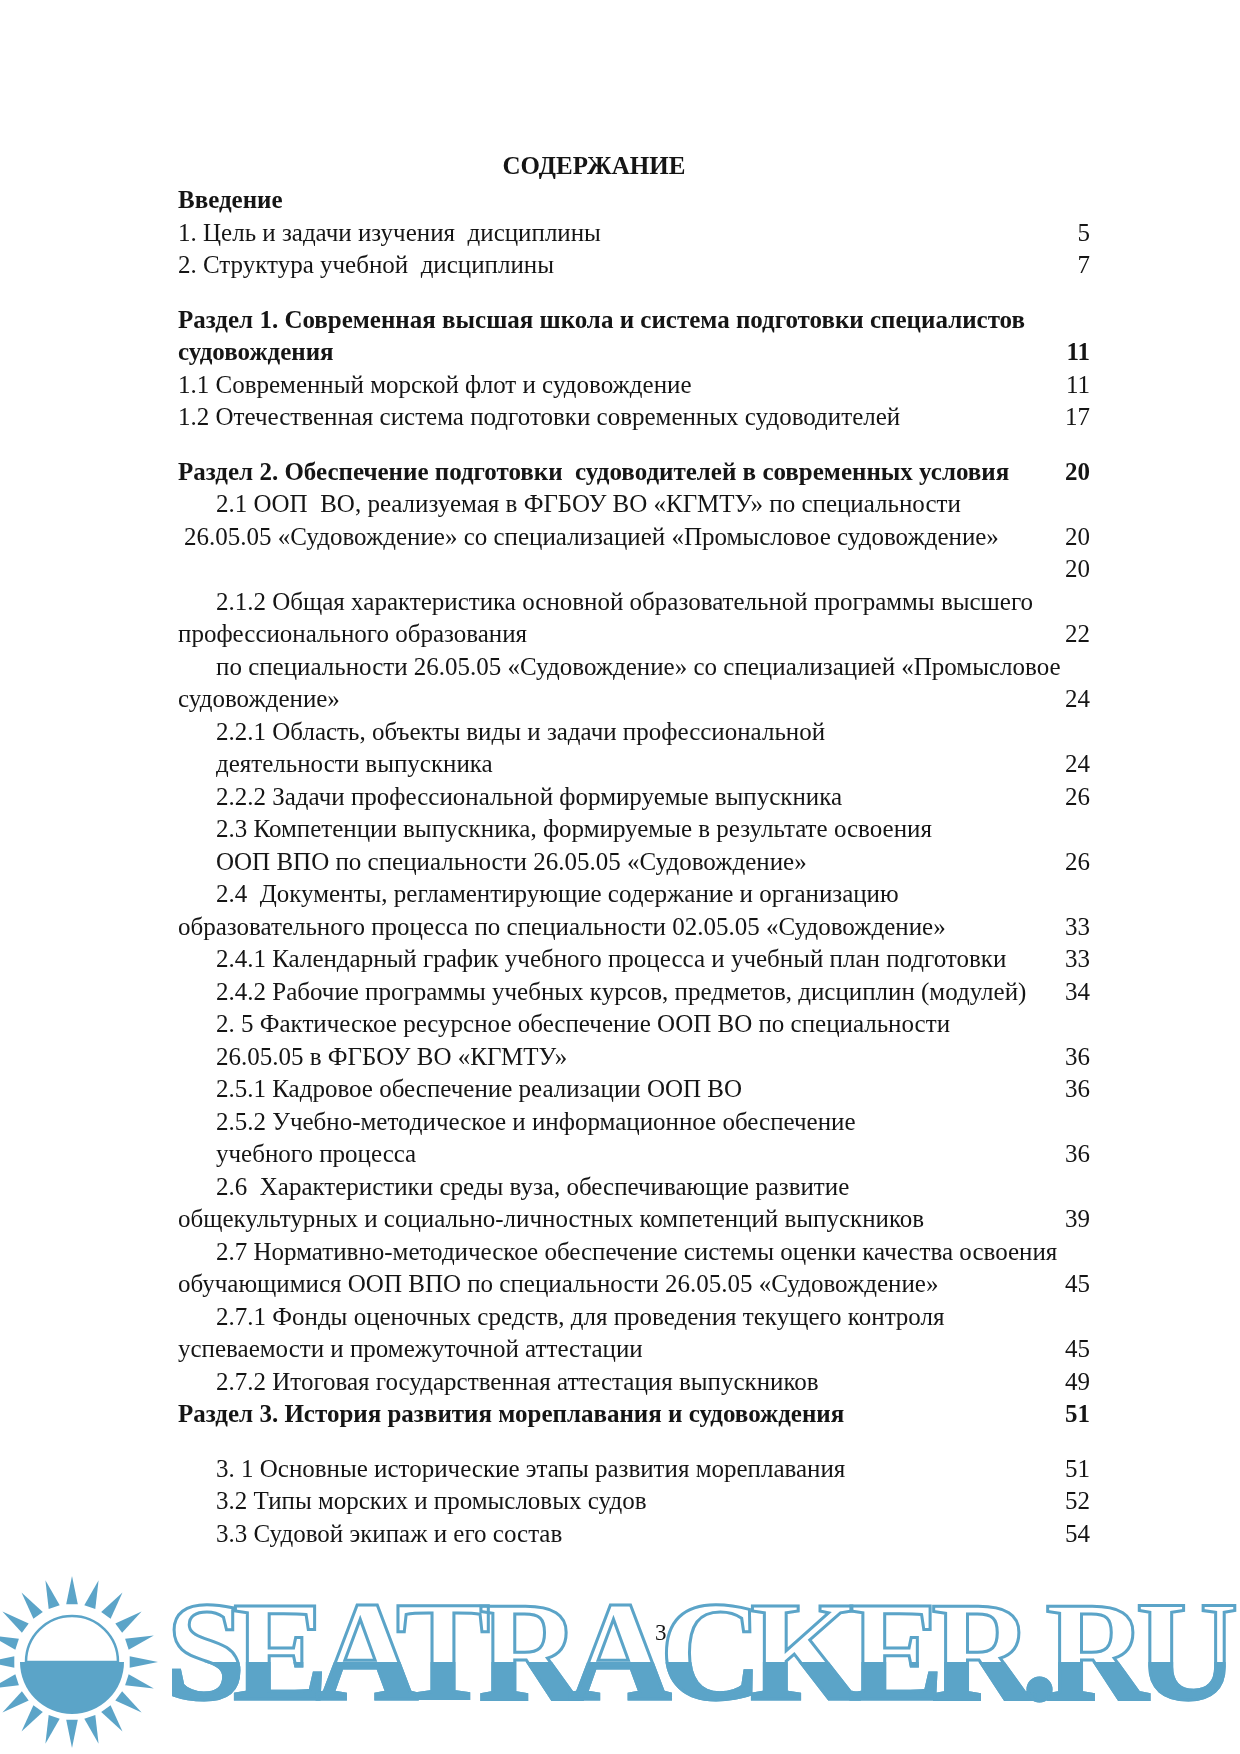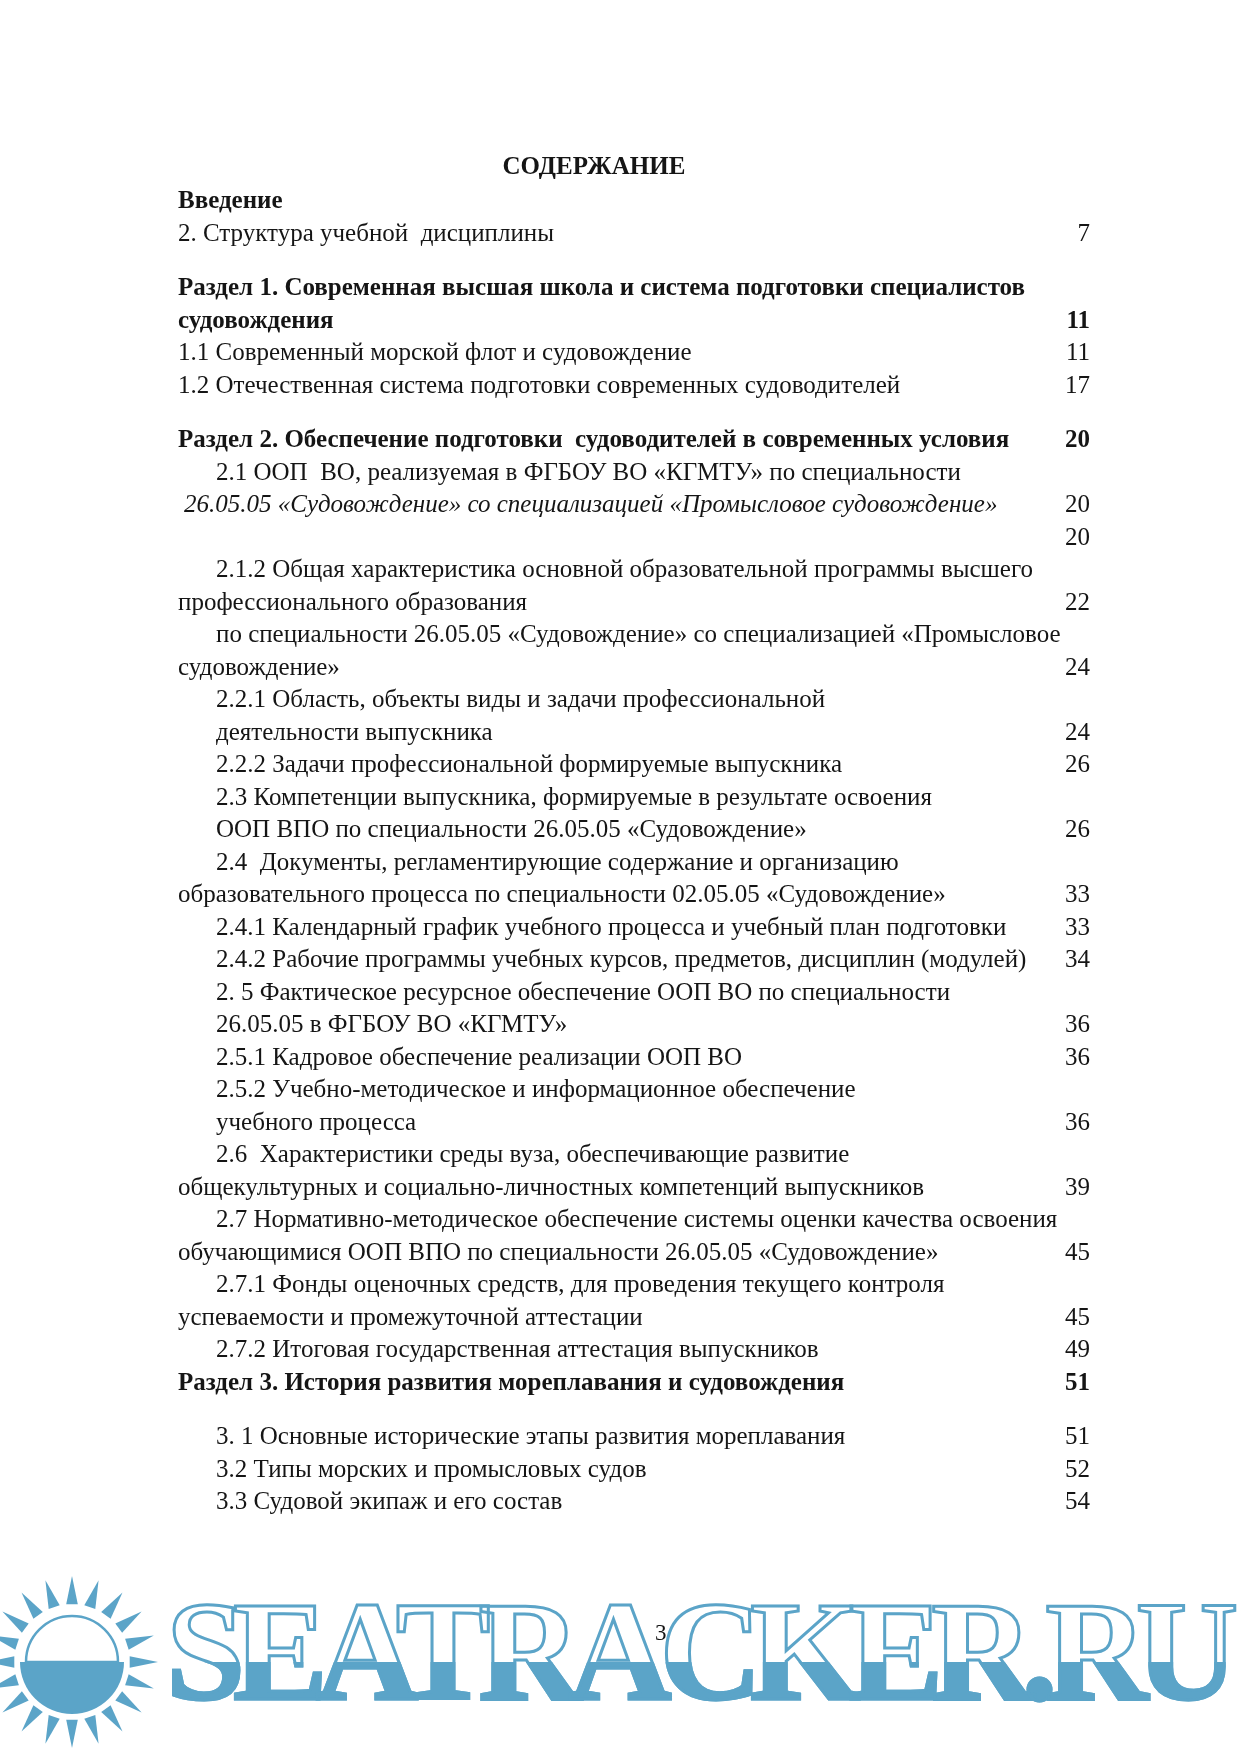--- a/index.html
+++ b/index.html
@@ -30,21 +30,21 @@
     display:flex;
     align-items:baseline;
     height:32.5px;
     line-height:32.5px;
     white-space:nowrap;
   }
   .row .t{white-space:pre;text-align:right;}
   .row .pg{margin-left:auto;padding-left:10px;}
   .row.bold{font-weight:bold;}
   .row.ind1 .t{padding-left:38px;}
-  .row.ind2 .t{padding-left:6px;font-style:italic;}
+  .row.ind2 .t{padding-left:6px;}
   .spacer{height:20px;}
   .spacer.sm{height:22px;}
   .footer-num{
     position:absolute;
     left:655px;top:1620px;
     font-size:23px;
     z-index:5;
   }
   .wm-text{
     position:absolute;
@@ -73,20 +73,24 @@
 <body>
 
 <div class="page">
 
   <div class="toc">
     <div class="title">СОДЕРЖАНИЕ</div>
     <div>
         <div class="row bold">
           <span class="t">Введение</span>
           <span class="pg"></span>
+        </div>
+        <div class="row">
+          <span class="t">1. Цель и задачи изучения  дисциплины</span>
+          <span class="pg">5</span>
         </div>
         <div class="row">
           <span class="t">2. Структура учебной  дисциплины</span>
           <span class="pg">7</span>
         </div>
         <div class="spacer sm"></div>
         <div class="row bold">
           <span class="t">Раздел 1. Современная высшая школа и система подготовки специалистов</span>
           <span class="pg"></span>
         </div>

